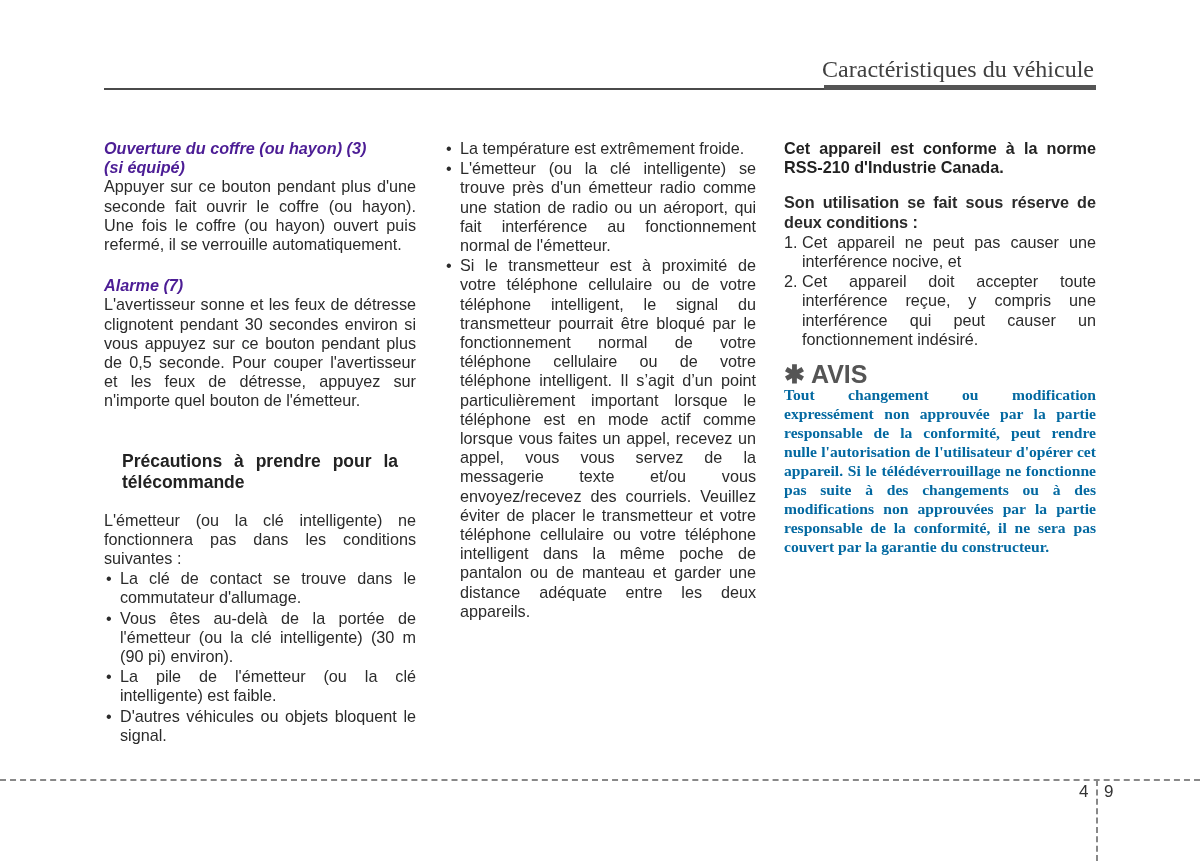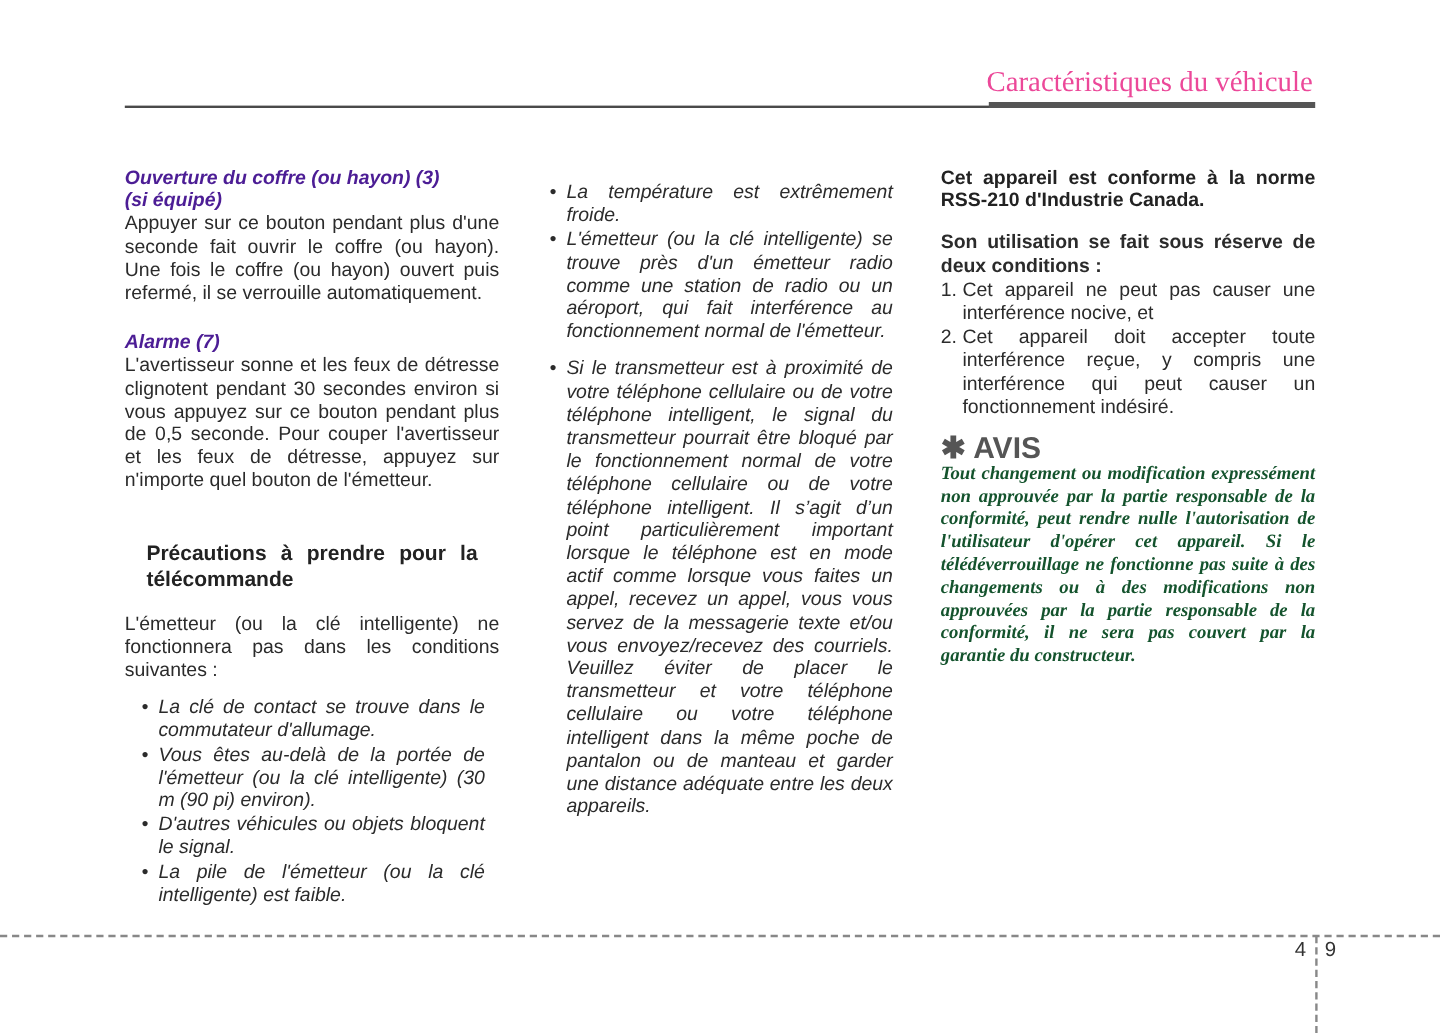--- a/index.html
+++ b/index.html
@@ -1,37 +1,37 @@
 <!DOCTYPE html>
 <html><head>
 <meta charset="utf-8">
 <style>
   html, body { margin: 0; padding: 0; background: #ffffff; }
   body { width: 1200px; height: 861px; position: relative; overflow: hidden;
          font-family: "Liberation Sans", sans-serif; color: #2b2b2b; }
   .header-title { position: absolute; right: 106px; top: 56px;
-         font-family: "Liberation Serif", serif; font-size: 24px; color: #ec4899; }
+         font-family: "Liberation Serif", serif; font-size: 24px; color: #404040; }
   .header-line-thin { position: absolute; left: 104px; top: 88px; width: 722px; height: 2px; background: #4a4a4a; }
   .header-line-thick { position: absolute; left: 824px; top: 85px; width: 272px; height: 5px; background: #555; }
   .col { position: absolute; top: 139px; width: 312px; font-size: 16.2px; line-height: 19.2px; }
   .c1 { left: 104px; }
   .c2 { left: 444px; }
   .c3 { left: 784px; }
   p { margin: 0; text-align: justify; }
   .sub { font-style: italic; font-weight: bold; color: #4c1d95; margin: 0; }
   .h2 { font-weight: bold; font-size: 17.5px; line-height: 21px; color: #222; margin: 18px; }
   .bh { font-weight: bold; color: #222; }
-  ul { list-style: none; margin: 12px; padding: 0; font-style: italic; }
+  ul { list-style: none; margin: 0; padding: 0; }
   ul li { position: relative; padding-left: 16px; text-align: justify; margin-top: 1px; }
   ul li::before { content: "•"; position: absolute; left: 2px; top: 0; }
   ol { list-style: none; margin: 0; padding: 0; }
   ol li { position: relative; padding-left: 18px; text-align: justify; margin-top: 1px; }
   ol li .num { position: absolute; left: 0; }
   .avis-title { font-weight: bold; font-size: 25px; line-height: 22px; color: #555; margin-top: 14px; }
-  .avis-body { font-family: "Liberation Serif", serif; font-weight: bold; color: #14532d; font-size: 15.6px; line-height: 19px; text-align: justify; font-style: italic; }
+  .avis-body { font-family: "Liberation Serif", serif; font-weight: bold; color: #0369a1; font-size: 15.6px; line-height: 19px; text-align: justify; }
   .dash-h { position: absolute; left: 0; top: 779px; width: 1200px; height: 0; border-top: 2px dashed #888; }
   .dash-v { position: absolute; left: 1096px; top: 780px; height: 81px; width: 0; border-left: 2px dashed #888; }
   .pg-section { position: absolute; left: 1079px; top: 782px; font-size: 17px; color: #333; }
   .pg-num { position: absolute; left: 1104px; top: 782px; font-size: 17px; color: #333; }
   .gap-m { height: 22px; }
 </style>
 </head>
 <body>
 
 <div class="header-title">Caractéristiques du véhicule</div>
@@ -49,22 +49,22 @@
     <p class="sub">Alarme (7)</p>
     <p>L'avertisseur sonne et les feux de détresse clignotent pendant 30 secondes environ si vous appuyez sur ce bouton pendant plus de 0,5 seconde. Pour couper l'avertisseur et les feux de détresse, appuyez sur n'importe quel bouton de l'émetteur.</p>
   </div>
   <div class="gap-m"></div>
   <div>
     <p class="h2">Précautions à prendre pour la télécommande</p>
     <p style="margin-top:0;">L'émetteur (ou la clé intelligente) ne fonctionnera pas dans les conditions suivantes :</p>
     <ul>
       <li>La clé de contact se trouve dans le commutateur d'allumage.</li>
       <li>Vous êtes au-delà de la portée de l'émetteur (ou la clé intelligente) (30 m (90 pi) environ).</li>
+      <li>La pile de l'émetteur (ou la clé intelligente) est faible.</li>
       <li>D'autres véhicules ou objets bloquent le signal.</li>
-      <li>La pile de l'émetteur (ou la clé intelligente) est faible.</li>
     </ul>
   </div>
 </div>
 
 <div class="col c2">
   <ul>
     <li style="margin-top:0;">La température est extrêmement froide.</li>
     <li>L'émetteur (ou la clé intelligente) se trouve près d'un émetteur radio comme une station de radio ou un aéroport, qui fait interférence au fonctionnement normal de l'émetteur.</li>
   </ul>
   <ul>

